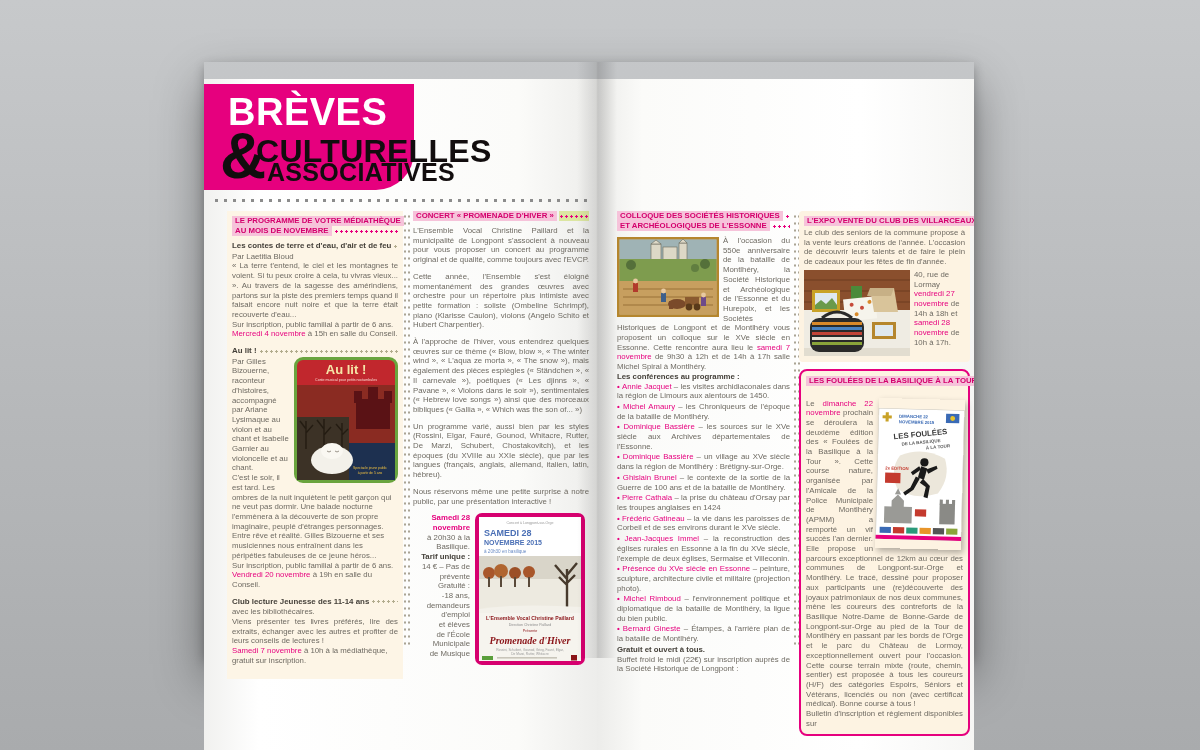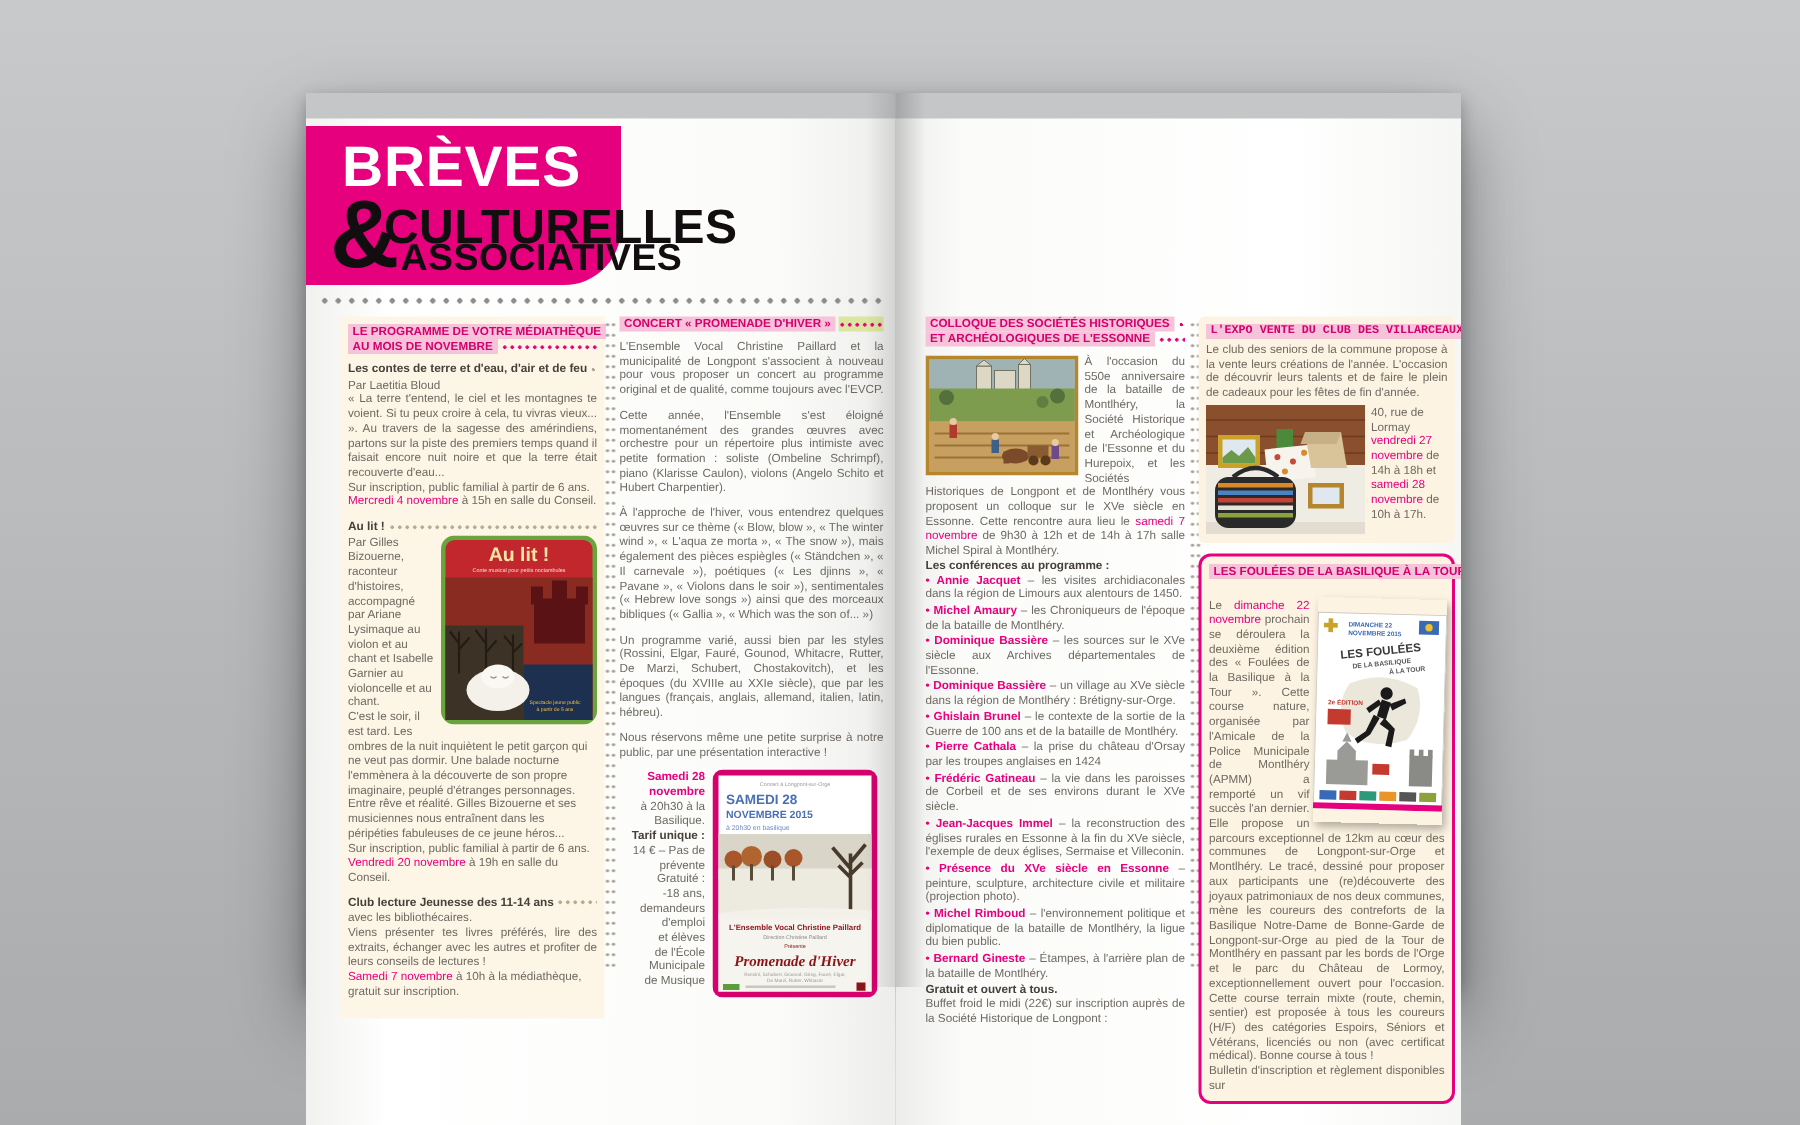--- a/index.html
+++ b/index.html
@@ -67,21 +67,21 @@
 
   
   .concert-bottom { display:flex; margin-top:4px; }
   .c-side { width:62px; text-align:right; padding-right:5px; }
   .side-date { color:#e6007e; font-weight:bold; }
   .side-b { color:#45413a; font-weight:bold; }
   .poster-wrap { width:110px; }
 
   
   .bullet { margin-bottom:1px; text-align:justify; }
-  .b-name { color:#e6007e; font-weight:bold; }
+  .b-name { color:#e6007e; font-weight:normal; }
   .b-bullet { color:#e6007e; font-weight:bold; }
   .bold-dark { color:#45413a; font-weight:bold; }
 
   
   .box { background:#fdf3e2; padding:5px 5px 6px; border-radius:4px; }
   .expo-row { display:flex; margin-top:3px; }
   .expo-details { flex:1; padding-left:4px; }
   .foulees-box { margin-top:7px; border:2px solid #e6007e; border-radius:8px; position:relative; }
   .foulees-poster { float:right; width:86px; margin:0 0 3px 4px; transform:rotate(1.5deg);
                     box-shadow:2px 3px 6px rgba(0,0,0,.3); }
@@ -345,21 +345,21 @@
 
       <div class="bold-dark">Gratuit et ouvert à tous.</div>
       <div class="jus"><span>Buffet froid le midi (22€) sur inscription auprès de la Société Historique de Longpont : </span></div>
     </div>
 
     <div class="vsep vsep-right"></div>
 
     <div class="col col4">
 
       <div class="box">
-        <div class="sec-h" style="margin-bottom:2px;font-family:Liberation Mono, monospace;">
+        <div class="sec-h" style="margin-bottom:2px;">
           <div class="sh-row">
               <span class="sh-text">L'EXPO VENTE DU CLUB DES VILLARCEAUX</span>
               <span class="sh-fill fill-dotspink"></span>
             </div>
         </div>
         <div class="jus">Le club des seniors de la commune propose à la vente leurs créations de l'année. L'occasion de découvrir leurs talents et de faire le plein de cadeaux pour les fêtes de fin d'année.</div>
         <div class="expo-row">
           <div>
             <svg viewBox="0 0 106 86" width="106" height="86">
               <rect width="106" height="40" fill="#8a4f2d"></rect>

